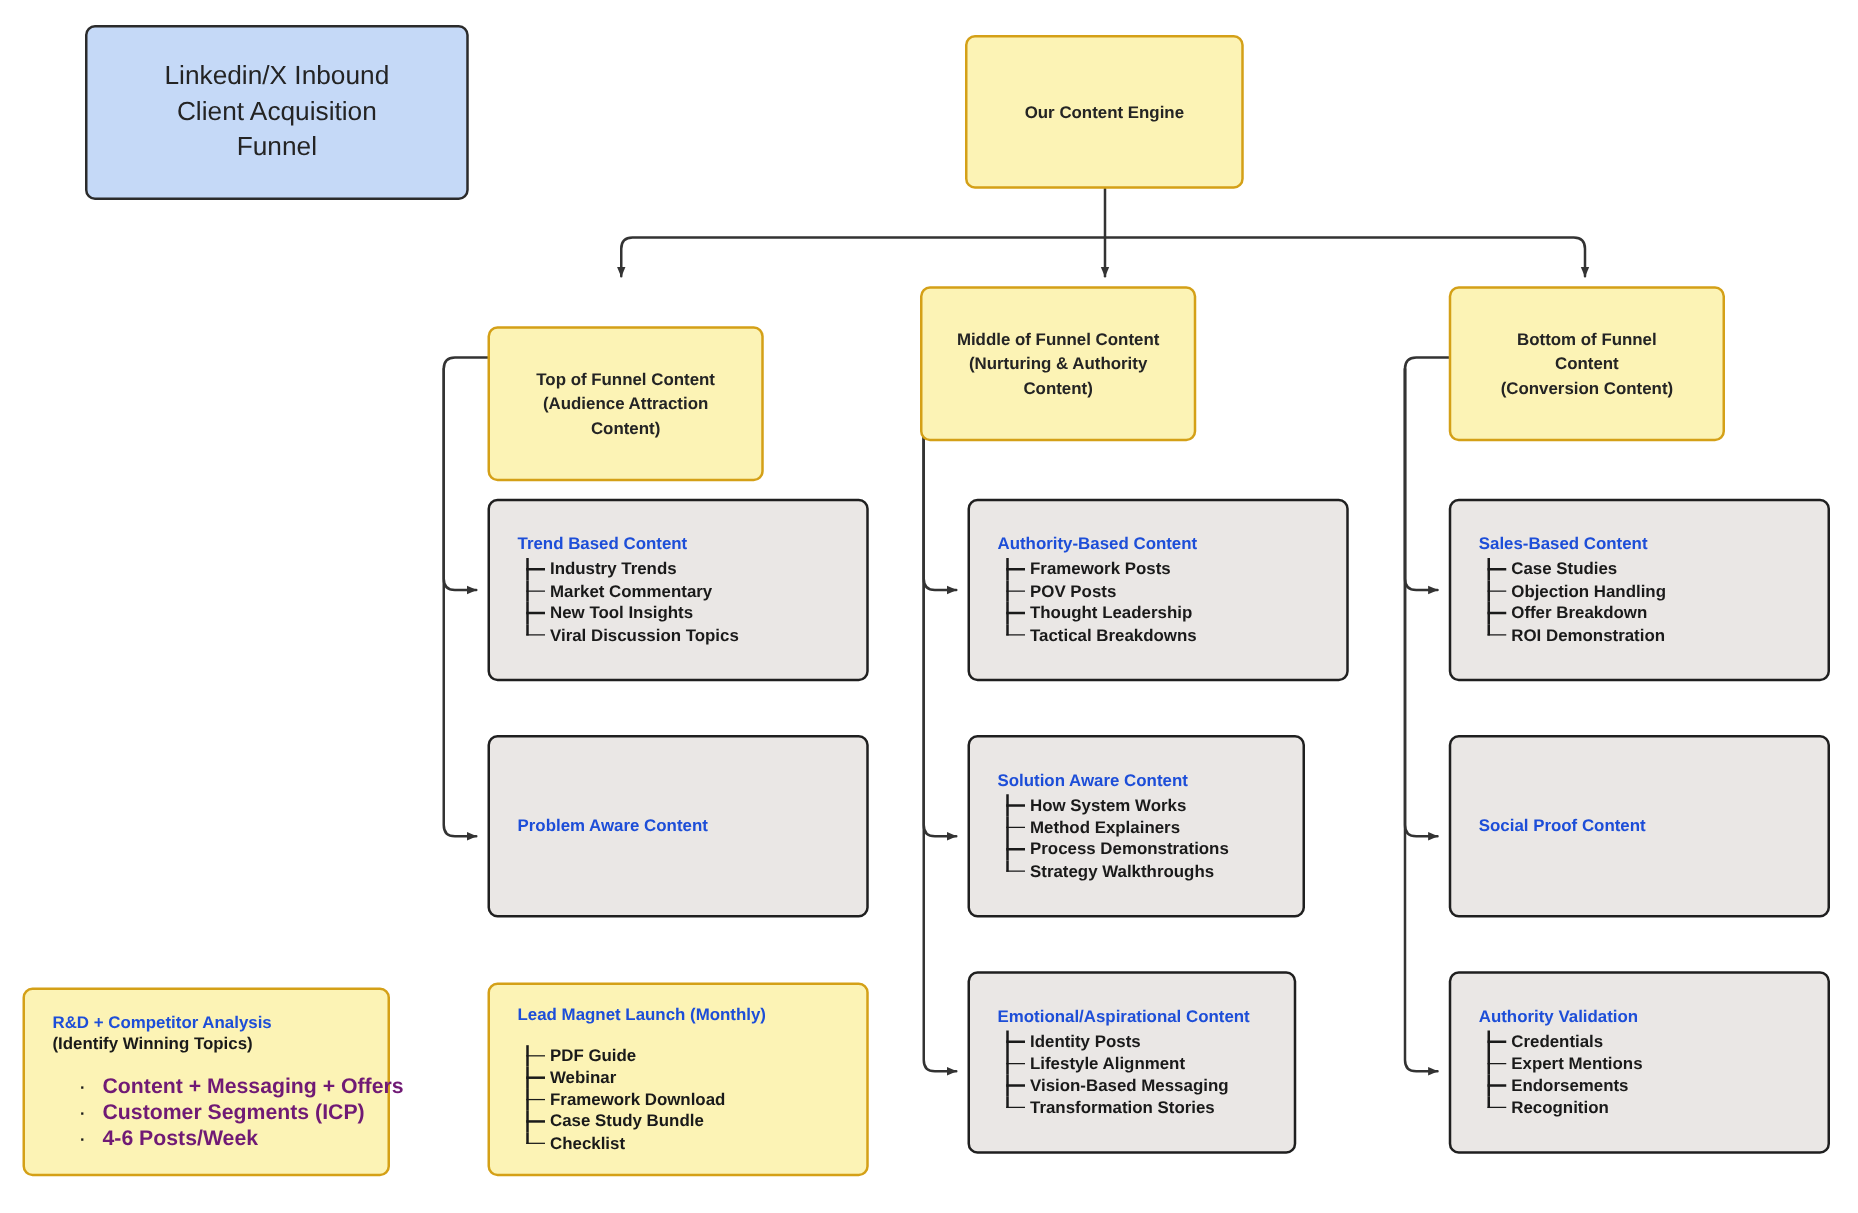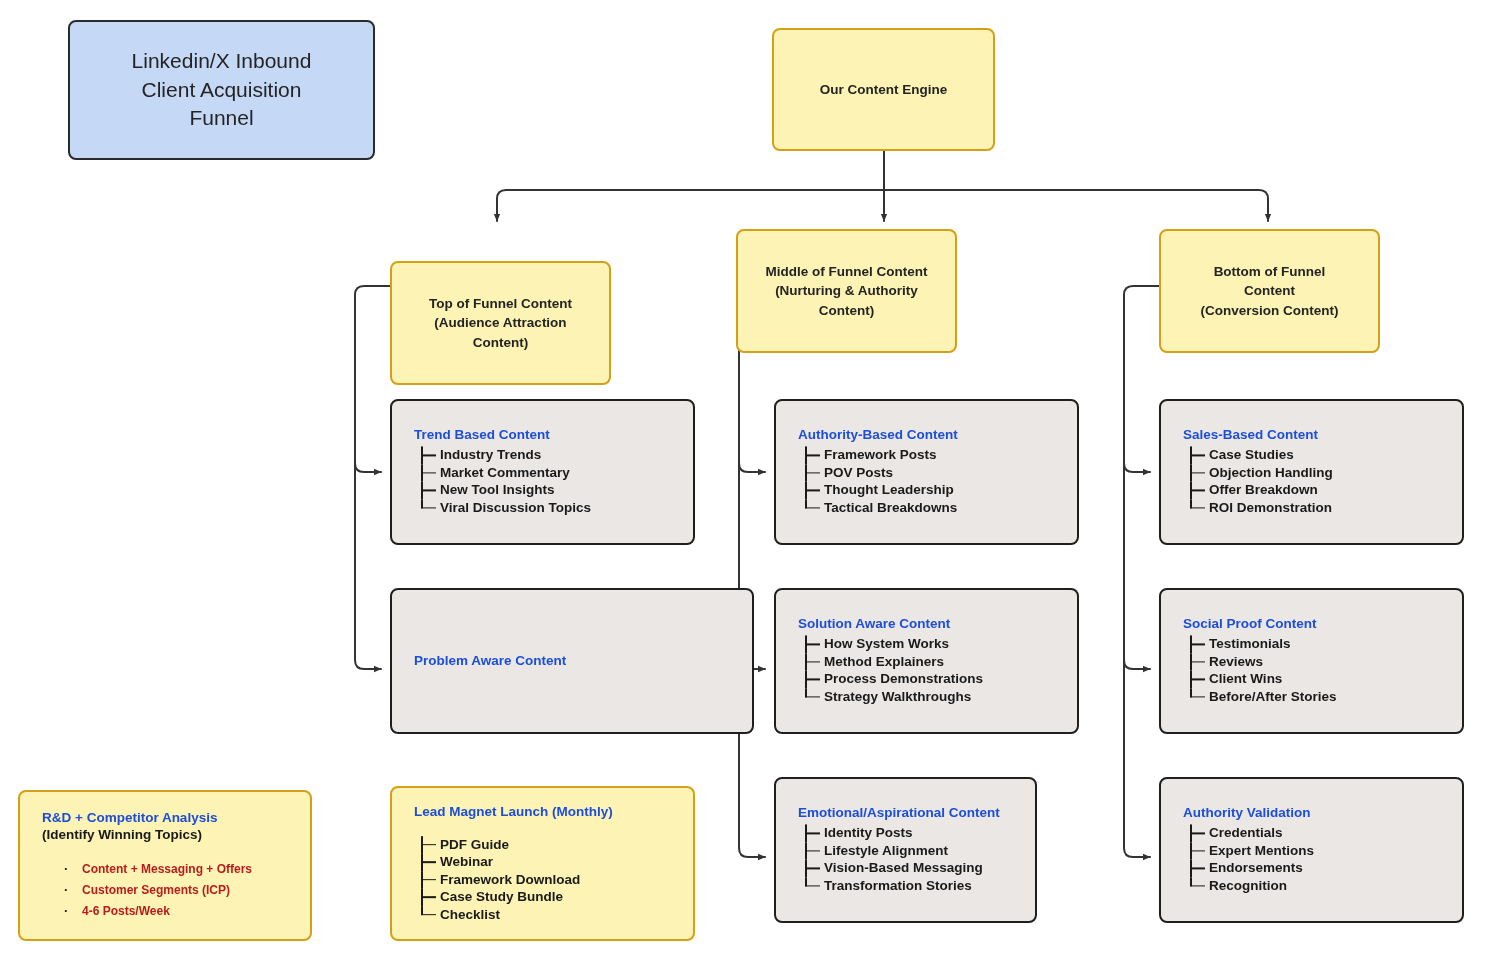--- a/index.html
+++ b/index.html
@@ -154,23 +154,23 @@
     height: 21px;
     line-height: 21px;
   }
   .bullet-dot {
     flex: 0 0 18px;
     font-size: 13px;
     color: #1a1a1a;
     font-weight: bold;
   }
   .bullet-label {
-    font-size: 12px;
-    font-weight: bold;
-    color: #b91c1c;
+    font-size: 17px;
+    font-weight: bold;
+    color: #701a75;
     white-space: pre;
   }
 
   .gap-line { height: 13px; }
 </style>
 </head>
 <body>
 
 <div id="canvas">
 
@@ -256,21 +256,21 @@
             <span class="tree-label">New Tool Insights</span>
           </div>
           <div class="tree-row last">
             <span class="tree-branch"></span>
             <span class="tree-label">Viral Discussion Topics</span>
           </div>
         </div>
       </div>
     </div>
 
-  <div class="node list-node" style="left: 390px; top: 588px; width: 364px; height: 146px; background: rgb(234, 231, 229); border-color: rgb(31, 31, 31);">
+  <div class="node list-node" style="left: 390px; top: 588px; width: 305px; height: 146px; background: rgb(234, 231, 229); border-color: rgb(31, 31, 31);">
       <div class="list-inner">
         <div class="list-title">Problem Aware Content</div>
       </div>
     </div>
 
   <div class="node list-node" style="left: 774px; top: 399px; width: 305px; height: 146px; background: rgb(234, 231, 229); border-color: rgb(31, 31, 31);">
       <div class="list-inner">
         <div class="list-title">Authority-Based Content</div>
         <div class="tree">
           <div class="tree-row">
@@ -286,21 +286,21 @@
             <span class="tree-label">Thought Leadership</span>
           </div>
           <div class="tree-row last">
             <span class="tree-branch"></span>
             <span class="tree-label">Tactical Breakdowns</span>
           </div>
         </div>
       </div>
     </div>
 
-  <div class="node list-node" style="left: 774px; top: 588px; width: 305px; height: 146px; background: rgb(234, 231, 229); border-color: rgb(31, 31, 31);">
+  <div class="node list-node" style="left: 774px; top: 588px; width: 270px; height: 146px; background: rgb(234, 231, 229); border-color: rgb(31, 31, 31);">
       <div class="list-inner">
         <div class="list-title">Solution Aware Content</div>
         <div class="tree">
           <div class="tree-row">
             <span class="tree-branch"></span>
             <span class="tree-label">How System Works</span>
           </div>
           <div class="tree-row">
             <span class="tree-branch"></span>
             <span class="tree-label">Method Explainers</span>
@@ -361,38 +361,20 @@
             <span class="tree-branch"></span>
             <span class="tree-label">ROI Demonstration</span>
           </div>
         </div>
       </div>
     </div>
 
   <div class="node list-node" style="left: 1159px; top: 588px; width: 305px; height: 146px; background: rgb(234, 231, 229); border-color: rgb(31, 31, 31);">
       <div class="list-inner">
         <div class="list-title">Social Proof Content</div>
-        <div class="tree">
-          <div class="tree-row">
-            <span class="tree-branch"></span>
-            <span class="tree-label">Testimonials</span>
-          </div>
-          <div class="tree-row">
-            <span class="tree-branch"></span>
-            <span class="tree-label">Reviews</span>
-          </div>
-          <div class="tree-row">
-            <span class="tree-branch"></span>
-            <span class="tree-label">Client Wins</span>
-          </div>
-          <div class="tree-row last">
-            <span class="tree-branch"></span>
-            <span class="tree-label">Before/After Stories</span>
-          </div>
-        </div>
       </div>
     </div>
 
   <div class="node list-node" style="left: 1159px; top: 777px; width: 305px; height: 146px; background: rgb(234, 231, 229); border-color: rgb(31, 31, 31);">
       <div class="list-inner">
         <div class="list-title">Authority Validation</div>
         <div class="tree">
           <div class="tree-row">
             <span class="tree-branch"></span>
             <span class="tree-label">Credentials</span>

